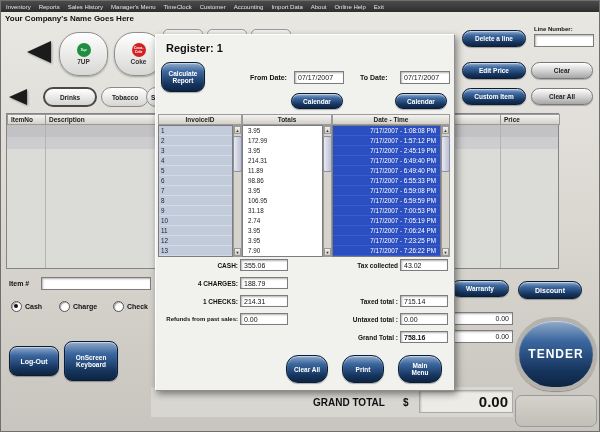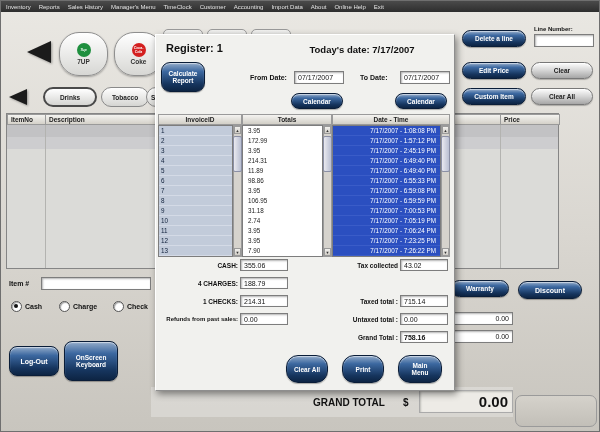--- a/index.html
+++ b/index.html
@@ -84,20 +84,21 @@
       <div class="menu-item">Manager's Menu</div>
       <div class="menu-item">TimeClock</div>
       <div class="menu-item">Customer</div>
       <div class="menu-item">Accounting</div>
       <div class="menu-item">Import Data</div>
       <div class="menu-item">About</div>
       <div class="menu-item">Online Help</div>
       <div class="menu-item">Exit</div>
     </div>
 
+  <div class="abs company">Your Company's Name Goes Here</div>
 
   <div class="abs" style="left:26px;top:40px;">
     <div class="tri-left"></div>
   </div>
 
   <div class="abs" style="left:58px;top:31px;display:flex;gap:6px;z-index:1;">
 
   <div class="product oval-btn" style="width:47px;height:42px;">
       <div class="logo-circle">7up</div>
       <div class="product-label">7UP</div>
@@ -155,30 +156,30 @@
   </div>
 
   <div class="abs navy-btn" style="left:8px;top:345px;width:50px;height:30px;font-size:7px;border-radius:8px;">Log-Out</div>
   <div class="abs navy-btn" style="left:63px;top:340px;width:54px;height:40px;font-size:6.5px;border-radius:8px;padding:0 4px;">OnScreen Keyboard</div>
 
   <div class="abs band" style="left:150px;top:386px;width:362px;height:30px;"></div>
   <div class="abs navy-btn" style="left:450px;top:279px;width:58px;height:17px;font-size:6.5px;">Warranty</div>
   <div class="abs navy-btn" style="left:517px;top:280px;width:64px;height:18px;font-size:7px;">Discount</div>
   <div class="abs field right" style="left:438px;top:311px;width:74px;height:13px;">0.00</div>
   <div class="abs field right" style="left:438px;top:329px;width:74px;height:13px;">0.00</div>
+  <div class="abs navy-btn tender" style="left:514px;top:316px;width:82px;height:74px;">TENDER</div>
   <div class="abs corner-panel" style="left:514px;top:394px;width:82px;height:32px;"></div>
 
   <div class="abs lbl" style="left:312px;top:396px;font-size:10px;z-index:2;">GRAND TOTAL</div>
   <div class="abs lbl" style="left:402px;top:396px;font-size:10px;z-index:2;">$</div>
   <div class="abs" style="left:418px;top:389px;width:94px;height:23px;background:#edebe6;border:1px solid #aaa;box-shadow:inset 1px 1px 2px rgba(0,0,0,.2);display:flex;align-items:center;justify-content:flex-end;padding:0 4px;font-size:15px;font-weight:bold;color:#111;z-index:2;">0.00</div>
 
   <div class="abs dialog">
 
     <div class="abs dlg-title" style="left:10px;top:7px;">Register: 1</div>
-    <div class="abs dlg-title" style="left:120px;top:9px;width:172px;text-align:center;font-size:9.5px;">Today's date: 7/17/2007</div>
 
     <div class="abs navy-btn" style="left:5px;top:27px;width:44px;height:30px;font-size:6.5px;padding:0 3px;">Calculate Report</div>
 
     <div class="abs lbl" style="left:94px;top:39px;font-size:7px;">From Date:</div>
     <div class="abs field" style="left:138px;top:36px;width:50px;height:13px;">07/17/2007</div>
     <div class="abs lbl" style="left:204px;top:39px;font-size:7px;">To Date:</div>
     <div class="abs field" style="left:244px;top:36px;width:50px;height:13px;">07/17/2007</div>
 
     <div class="abs navy-btn" style="left:135px;top:58px;width:52px;height:16px;font-size:6.5px;">Calendar</div>
     <div class="abs navy-btn" style="left:239px;top:58px;width:52px;height:16px;font-size:6.5px;">Calendar</div>

